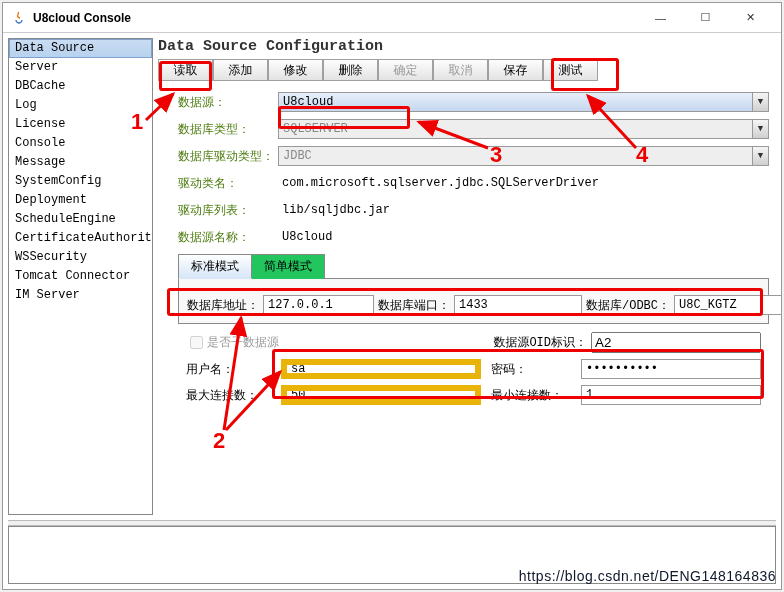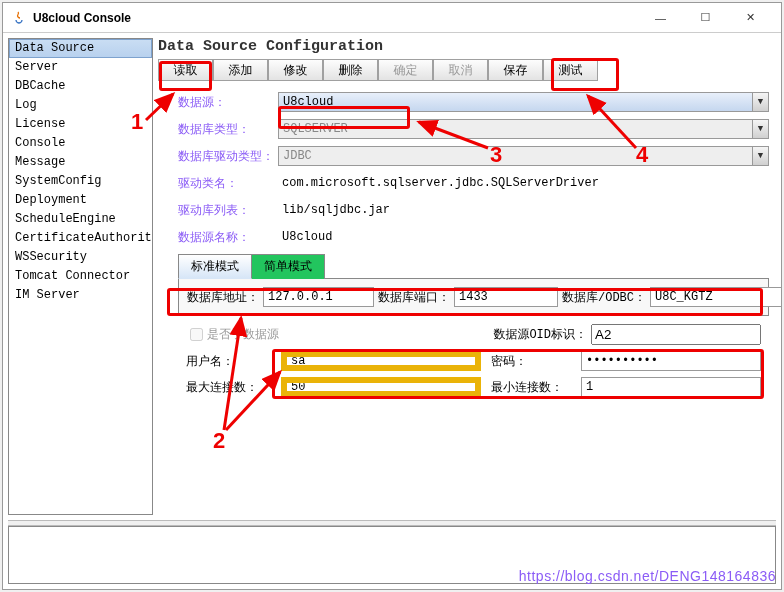--- a/index.html
+++ b/index.html
@@ -92,21 +92,21 @@
   .form-row {
     display: flex;
     align-items: center;
     margin-bottom: 5px;
     min-height: 22px;
   }
   .form-label {
     width: 100px;
     text-align: left;
     font-size: 12px;
-    color: #8b5cf6;
+    color: #4d7c0f;
   }
   .form-input, .form-select {
     flex: 1;
     height: 20px;
     border: 1px solid #999;
     background: #fff;
     padding: 1px 4px;
     font-family: "Courier New", monospace;
     font-size: 12px;
   }
@@ -132,21 +132,21 @@
     border-bottom: 1px solid #d7e6f7;
     position: relative;
     z-index: 1;
   }
   .tabpanel {
     border: 1px solid #888;
     padding: 8px;
     margin-top: -1px;
     background: #f8f8f8;
   }
-  .row3 { display: flex; align-items: center; gap: 4px; }
+  .row3 { display: flex; align-items: center; gap: 4px; margin-top: 8px; }
   .row3 .seglabel { font-size: 12px; white-space: nowrap; }
   .row3 .seginput {
     height: 20px; border: 1px solid #999; background: #fff;
     padding: 1px 4px; font-family: "Courier New", monospace; font-size: 12px;
   }
   .below-panel { padding: 8px 8px 0 8px; }
   .grid2 { display: flex; align-items: center; margin-bottom: 6px; }
   .grid2 .lbl { width: 95px; font-size: 12px; }
   .grid2 .fld {
     width: 200px; height: 20px; border: 6px solid #eab308;
@@ -171,21 +171,21 @@
     position: relative;
   }
   .hsplit { height:6px; background:#f0f0f0; border-top:1px solid #bbb; border-bottom:1px solid #bbb; margin:0 5px; }
 
   
   .anno { position:absolute; pointer-events:none; }
   .box { border:3px solid #e00; border-radius:3px; }
   .num { color:#e00; font-size:22px; font-weight:bold; font-family:Arial,sans-serif; }
   .watermark {
     position:absolute; right:8px; bottom:8px;
-    color:#8b5cf6; font-family:Arial,sans-serif; font-size:14px;
+    color:#0f172a; font-family:Arial,sans-serif; font-size:14px;
     pointer-events:none; letter-spacing:0.5px;margin-top:32px;
   }
   
   .select-wrap { position:relative; flex:1; }
   .select-wrap .form-select { width:100%; appearance:none; -webkit-appearance:none; padding-right:18px; }
   .select-wrap .caret {
     position:absolute; right:1px; top:1px; bottom:1px; width:16px;
     background:linear-gradient(#f5f5f5,#d0d0d0);
     border-left:1px solid #999;
     display:flex; align-items:center; justify-content:center;
@@ -281,21 +281,21 @@
 
         <div class="tabs">
           <div class="tab active">标准模式</div>
           <div class="tab">简单模式</div>
         </div>
         <div class="tabpanel">
           <div class="row3">
             <span class="seglabel">数据库地址：</span>
             <input class="seginput" style="width: 111px;" value="127.0.0.1">
             <span class="seglabel">数据库端口：</span>
-            <input class="seginput" style="width: 104px;" value="1433">
+            <input class="seginput" style="width: 128px;" value="1433">
             <span class="seglabel">数据库/ODBC：</span>
             <input class="seginput" style="flex: 1 1 0%;" value="U8C_KGTZ">
           </div>
         </div>
 
         <div class="below-panel">
           <div class="checkbox-row">
             <input type="checkbox" disabled="" style="">
             <span class="cblabel">是否子数据源</span>
             <span style="flex:1"></span>

